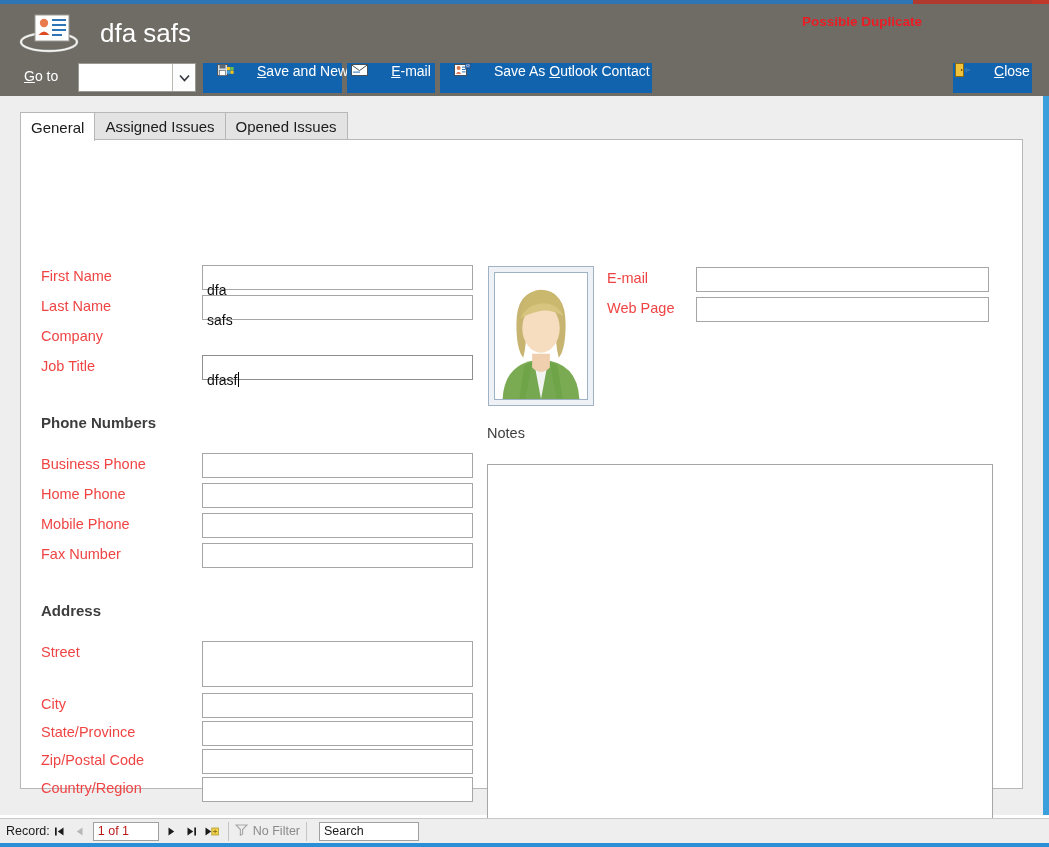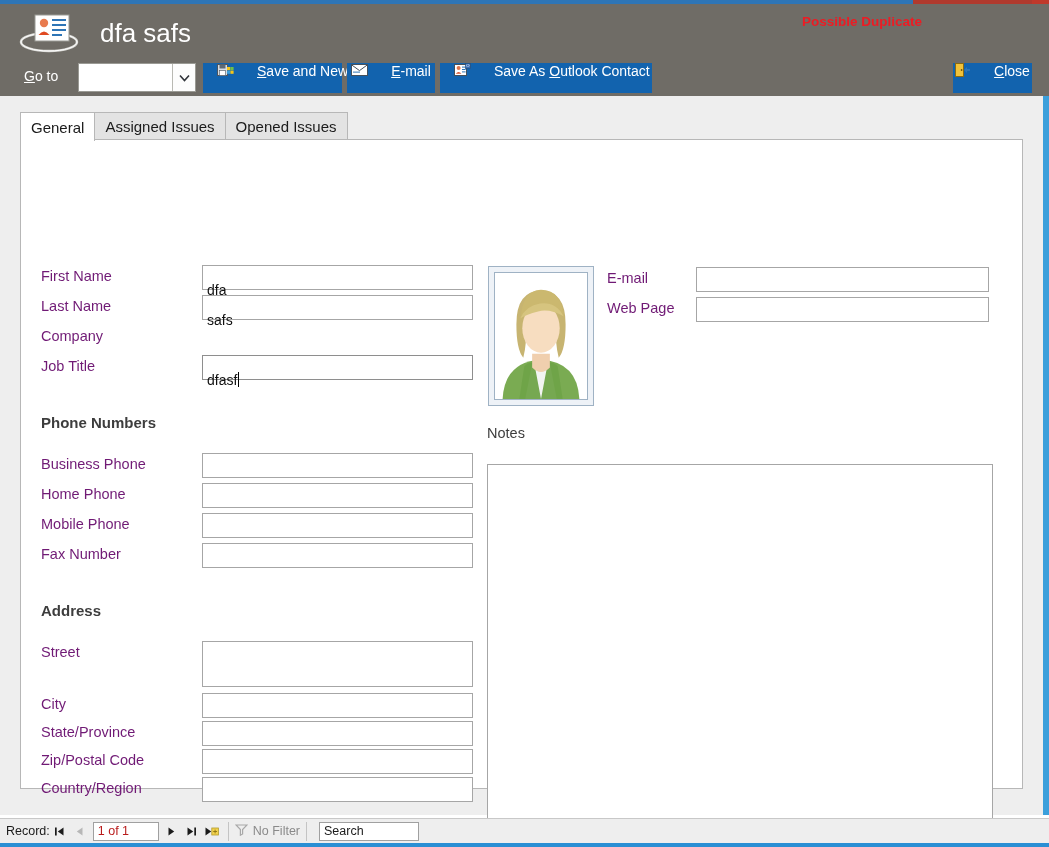--- a/index.html
+++ b/index.html
@@ -161,21 +161,21 @@
     position: absolute; left: 20px; top: 43px;
     width: 1003px; height: 650px;
     background: #ffffff;
     border: 1px solid #b7b7b7;
   }
 
   
   .lbl {
     position: absolute;
     font-size: 14.5px;
-    color: #701a75;
+    color: #ef4444;
     white-space: nowrap;
     text-align: center;
   }
 
   .fld {
     position: absolute;
     background: #ffffff;
     border: 1px solid #a6a6a6;
     font-size: 14px;
     color: #111111;

